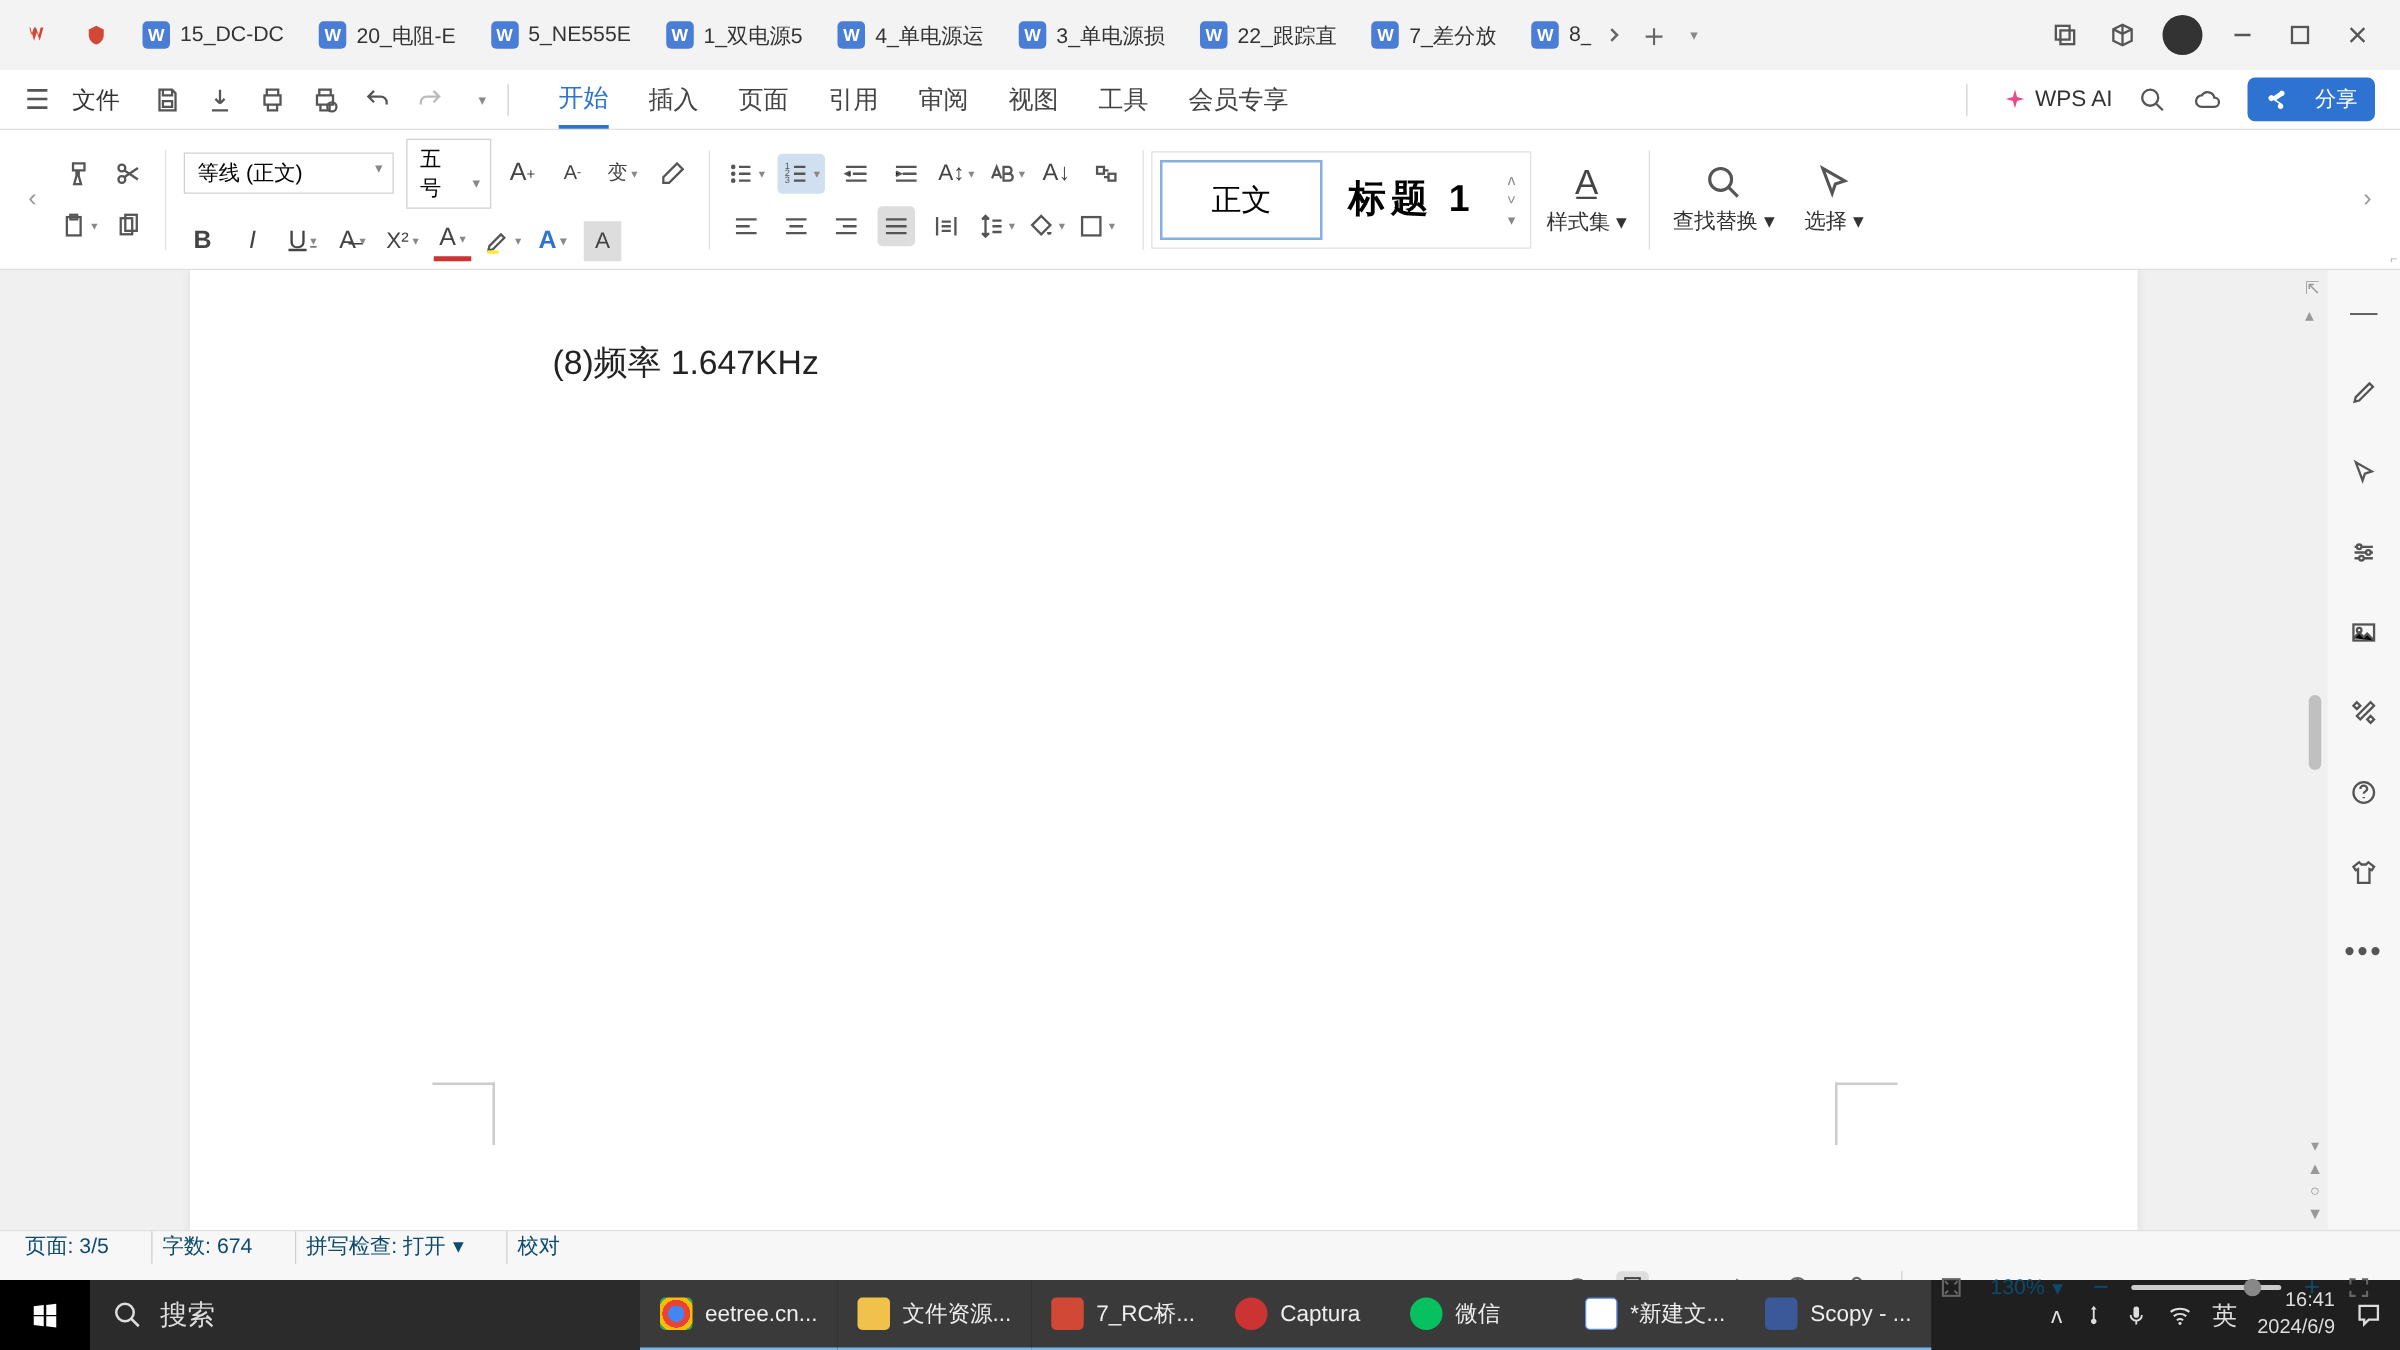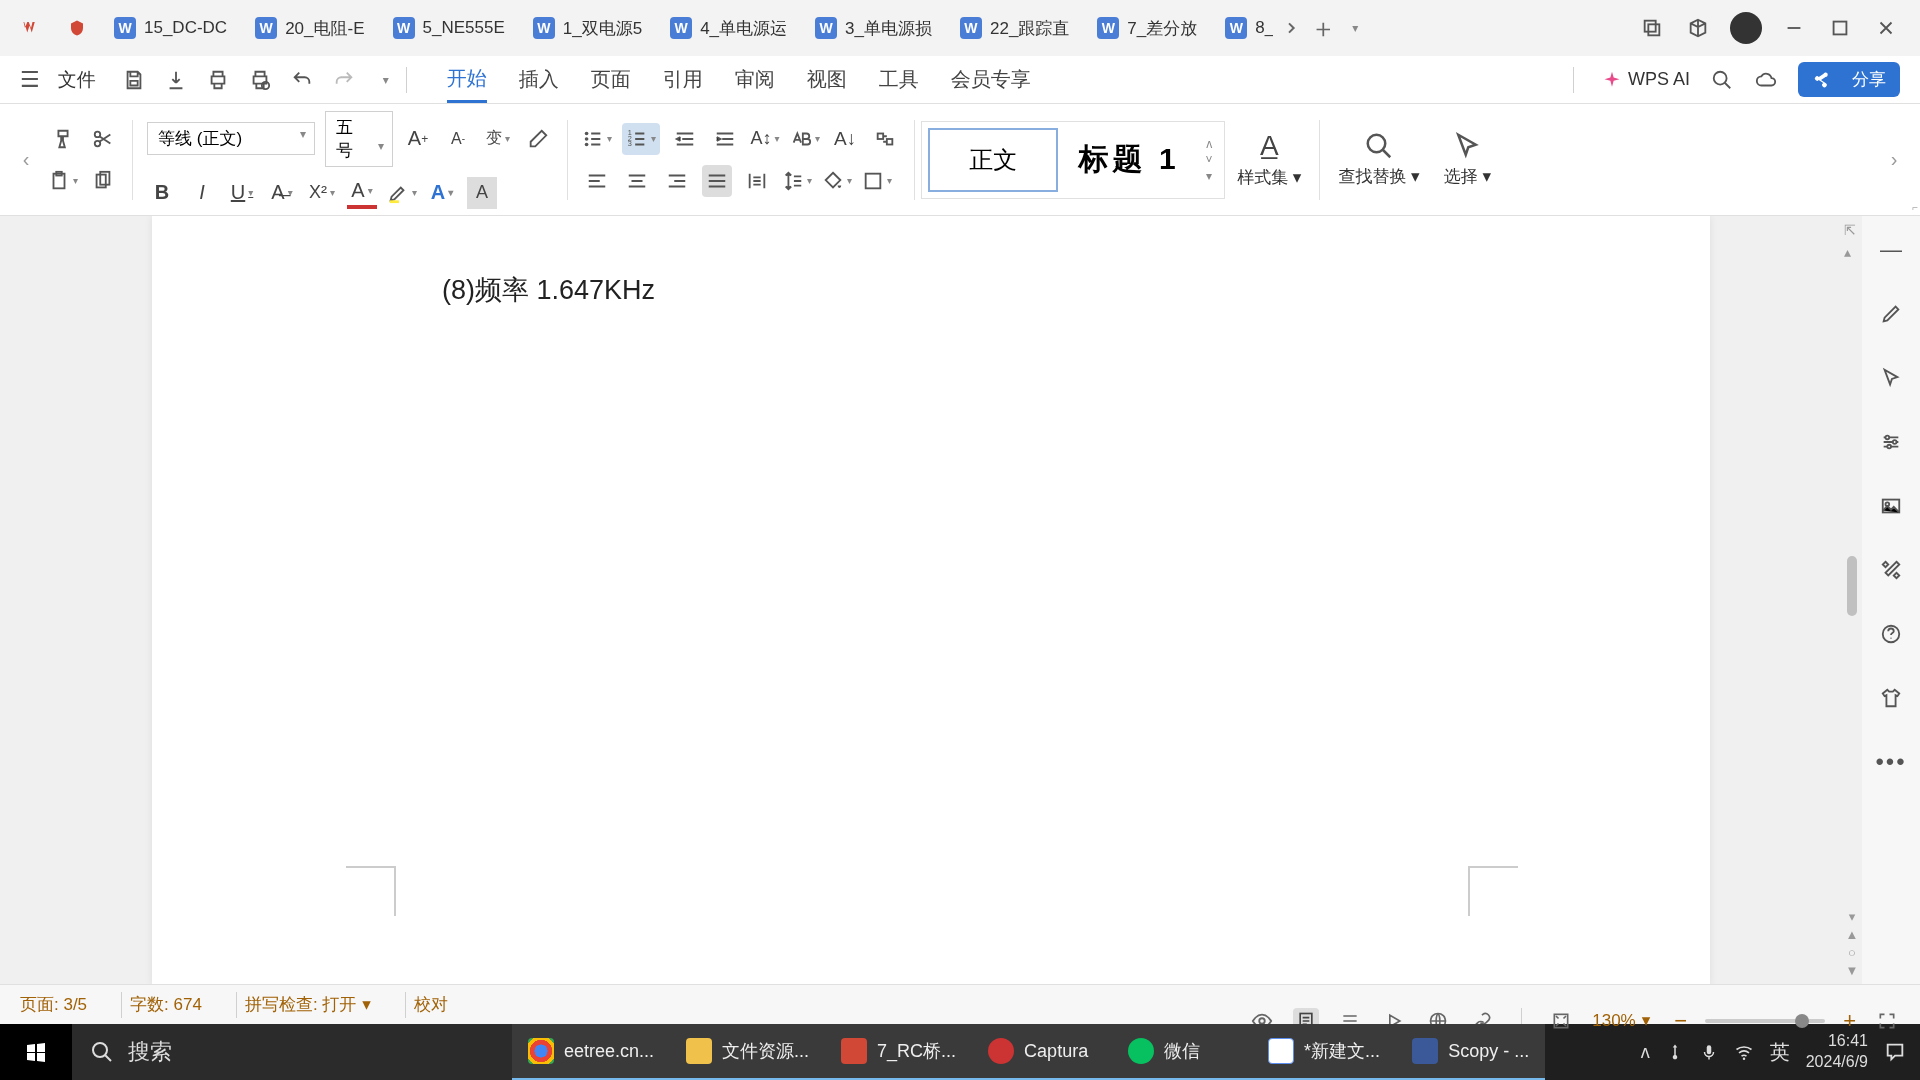--- a/index.html
+++ b/index.html
@@ -66,21 +66,21 @@
 
 .right-rail { width: 58px; background: #f7f7f7; display: flex; flex-direction: column; align-items: center; padding-top: 20px; gap: 36px; }
 .rail-btn { width: 28px; height: 28px; display: flex; align-items: center; justify-content: center; cursor: pointer; color: #555; font-size: 22px; }
 
 .vscroll { position: absolute; right: 2px; top: 0; width: 16px; height: 100%; }
 .vscroll-up { position: absolute; top: 8px; font-size: 14px; color: #999; }
 .vscroll-thumb { position: absolute; top: 340px; width: 10px; right: 3px; height: 60px; background: #c0c0c0; border-radius: 5px; }
 .vscroll-controls { position: absolute; bottom: 6px; display: flex; flex-direction: column; gap: 3px; align-items: center; width: 100%; color: #999; font-size: 13px; }
 
 
-.statusbar { height: 40px; background: #f7f7f7; display: flex; align-items: center; padding: 0 20px; font-size: 17px; color: #a16207; border-top: 1px solid #e0e0e0; }
+.statusbar { height: 40px; background: #f7f7f7; display: flex; align-items: flex-start; padding: 0 20px; font-size: 17px; color: #0c4a6e; border-top: 1px solid #e0e0e0; }
 .status-item { margin-right: 26px; cursor: pointer; display: flex; align-items: center; gap: 6px; }
 .status-right { margin-left: auto; display: flex; align-items: center; gap: 18px; margin-top: 32px; }
 .view-btn { width: 26px; height: 26px; display: flex; align-items: center; justify-content: center; cursor: pointer; color: #666; border-radius: 4px; }
 .view-btn.active { background: #ddd; }
 .zoom-slider { width: 120px; height: 4px; background: #ccc; position: relative; border-radius: 2px; }
 .zoom-thumb { position: absolute; top: -5px; width: 14px; height: 14px; border-radius: 50%; background: #888; left: 75%; }
 
 
 .taskbar { height: 56px; background: #1f1f1f; display: flex; align-items: center; }
 .start { width: 72px; height: 100%; background: #000; display: flex; align-items: center; justify-content: center; cursor: pointer; }

